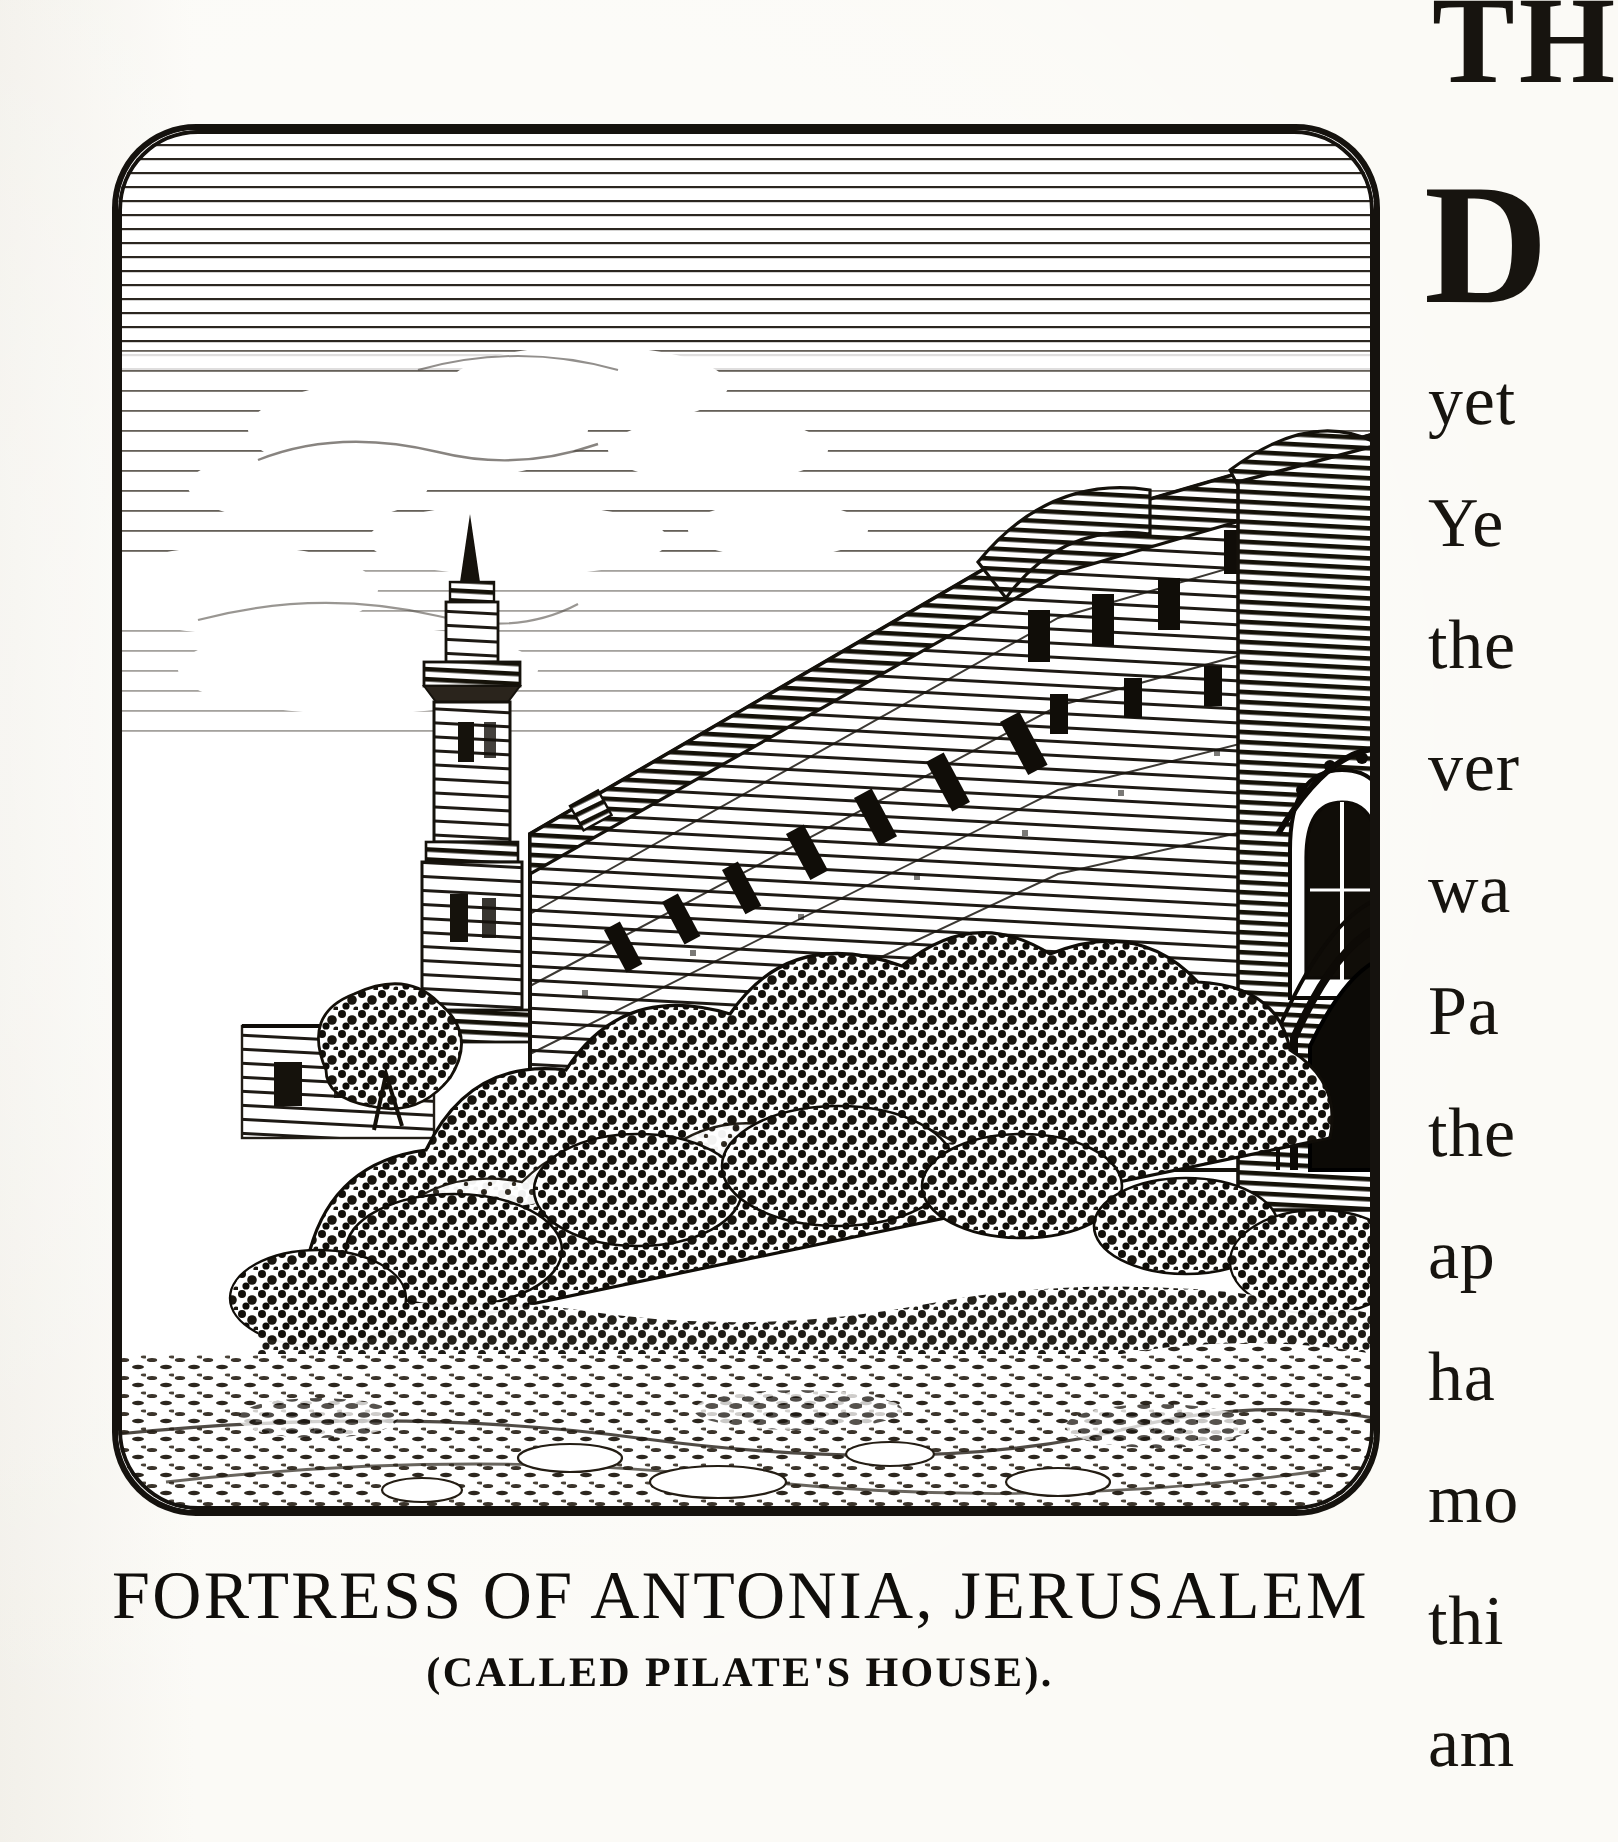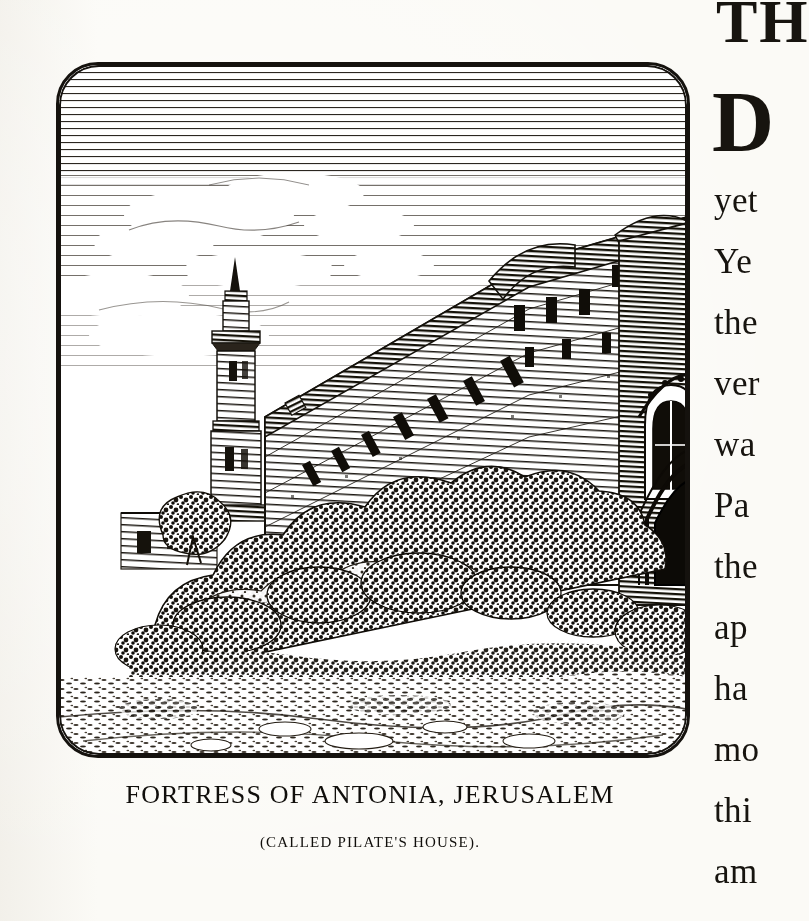--- a/index.html
+++ b/index.html
@@ -55,34 +55,35 @@
   }
 
   .caption {
     margin-top: 22px;
     text-align: center;
     font-family: "Liberation Serif", serif;
     color: #100e0b;
     letter-spacing: 0.5px;
   }
   .caption .line1 {
-    font-size: 26px;
+    font-size: 34px;
     font-variant: small-caps;
     text-transform: uppercase;
     letter-spacing: 1.2px;
     white-space: nowrap;
     text-align: center;
   }
   .caption .line2 {
-    font-size: 15px;
+    font-size: 21px;
     font-variant: small-caps;
     text-transform: uppercase;
     letter-spacing: 1.2px;
-    margin-top: 24px;
+    margin-top: 6px;
     white-space: nowrap;
+    font-weight: bold;
   }
 
   
   .text-column {
     position: absolute;
     left: 706px;
     top: 0;
     width: 140px;
     overflow: hidden;
     height: 921px;

